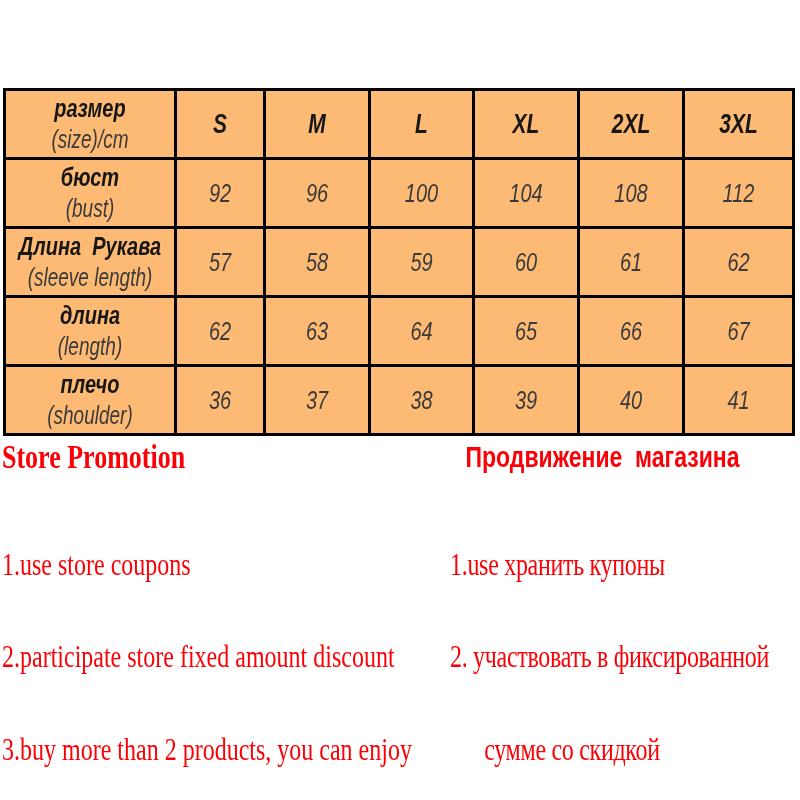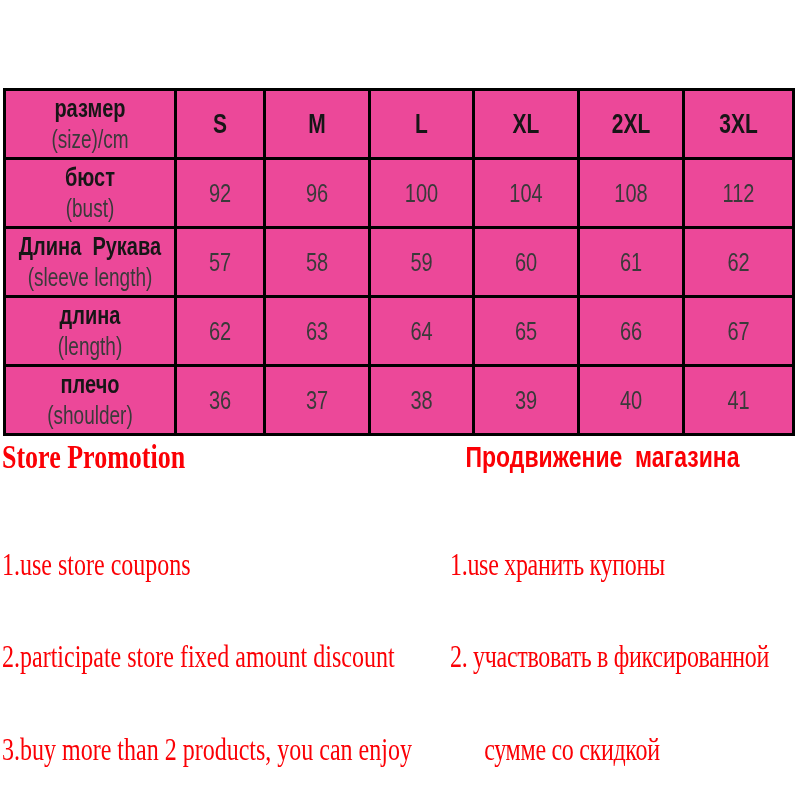--- a/index.html
+++ b/index.html
@@ -5,21 +5,22 @@
   html,body{margin:0;padding:0;}
   body{
     width:800px;height:800px;background:#ffffff;position:relative;
     overflow:hidden;font-family:"Liberation Sans", sans-serif;
   }
 
   
   .size-table-wrap{position:absolute;left:3px;top:88px;}
   table.size-table{
     border-collapse:collapse;table-layout:fixed;width:789px;
-    background:#ec4899;
+    background:#fdba74;
+    font-style:italic;
   }
   table.size-table td{
     border:3px solid #000000;height:66px;text-align:center;vertical-align:middle;
     padding:0;overflow:hidden;
   }
   .cellwrap{transform:scaleY(1.33);transform-origin:center center;}
   .lbl-ru{
     display:block;font-size:20px;font-weight:bold;line-height:24px;
     color:#161616;white-space:pre;
   }

